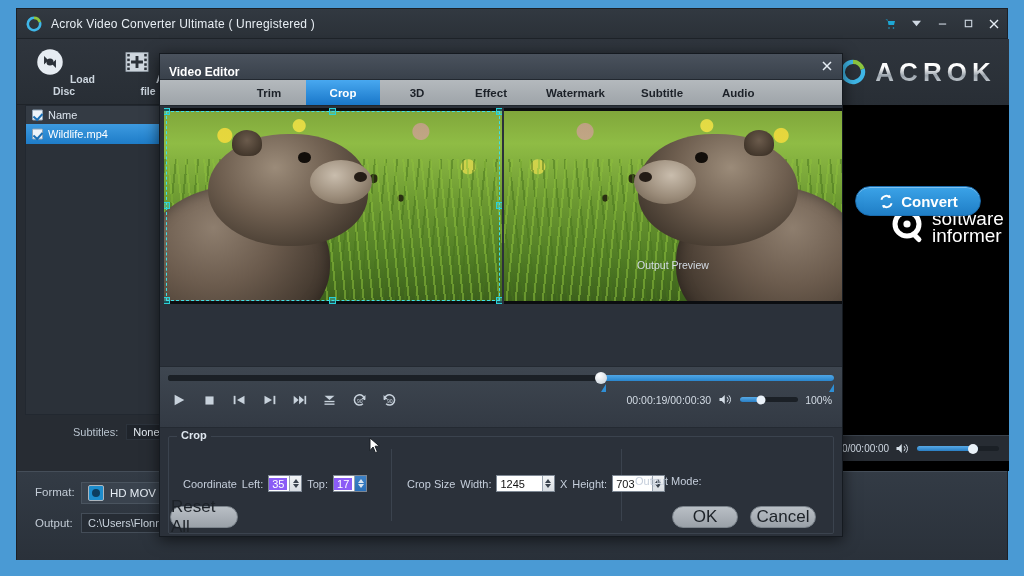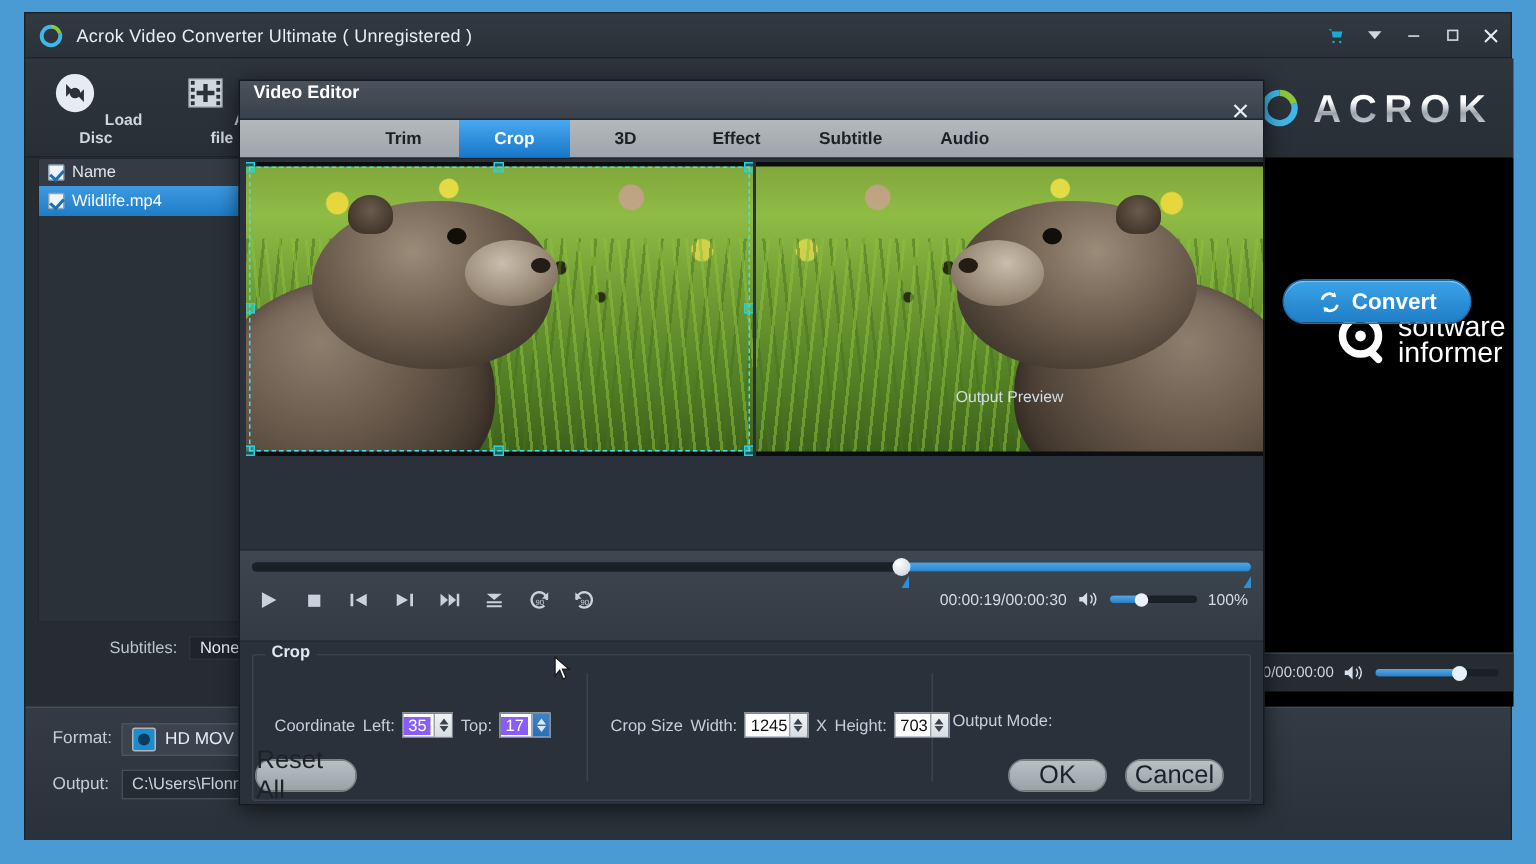--- a/index.html
+++ b/index.html
@@ -148,23 +148,22 @@
 
   
   #dialog{
     position:absolute; left:142px; top:44px; width:684px; height:484px;
     background:#2b313a; border:1px solid #151a20;
     box-shadow:0 3px 14px rgba(0,0,0,.6);
   }
   #dlg-title{
     height:26px; background:linear-gradient(to bottom,#4a525d,#39414b);
     color:#fff; font-size:12px; font-weight:bold;
-    display:flex; align-items:flex-start; padding-left:9px;
+    display:flex; align-items:flex-end; padding-left:9px;
     border-bottom:1px solid #222830;
-    flex-direction:column;
   }
   #dlg-close{ margin-left:auto; width:30px;height:26px; display:flex;
               align-items:center;justify-content:center; color:#e7eef5; font-size:14px;}
   #tabs{
     height:26px; background:linear-gradient(to bottom,#b4b9bd,#9ea4a9);
     display:flex; border-bottom:1px solid #20262d;
   }
   .tab{
     height:100%; display:flex;align-items:center;justify-content:center;
     font-size:11.5px; color:#1c2128; font-weight:bold; padding:0 18px; min-width:74px;
@@ -278,21 +277,21 @@
   }
   #cropgrp-title{
     position:absolute; left:8px; top:-8px; background:#2b313a; padding:0 4px;
     color:#dfe7ef; font-size:11px; font-weight:bold;
   }
   .vdiv{ position:absolute; top:12px; bottom:12px; width:1px; background:#3b434e; }
   .fieldrow{ position:absolute; top:38px; display:flex; align-items:center; color:#c5cedb;
              font-size:11px; gap:5px; }
   .spin{
     position:relative; height:17px; background:#fff; border:1px solid #7e8894;
-    display:flex; align-items:center; padding:0 13px 0 3px; color:#111; font-size:11px;
+    display:flex; align-items:center; padding:0 29px 0 3px; color:#111; font-size:11px;
     min-width:34px;
   }
   .spin.hl{ padding:0 13px 0 0; }
   .spin.hl .v{ background:#8b5cf6; color:#fff; padding:0 3px; }
   .spin .ar{ position:absolute; right:0; top:0; width:12px; height:100%;
              background:linear-gradient(to bottom,#f2f4f6,#d8dde2); border-left:1px solid #9aa4b0;}
   .spin .ar:before,.spin .ar:after{
     content:""; position:absolute; left:50%; transform:translateX(-50%);
     border-left:3px solid transparent; border-right:3px solid transparent;
   }
@@ -472,20 +471,21 @@
           </svg>
       </div>
     </div>
 
     <div id="tabs">
       <div id="tabs-lead"></div>
       <div class="tab">Trim</div>
       <div class="tab active">Crop</div>
       <div class="tab">3D</div>
       <div class="tab">Effect</div>
+      <div class="tab">Watermark</div>
       <div class="tab">Subtitle</div>
       <div class="tab">Audio</div>
       <div id="tabs-spacer"></div>
     </div>
 
     <div id="previews">
       <div class="pv">
         <div class="scene">
           <div class="bg"></div>
           <div class="grass"></div>

